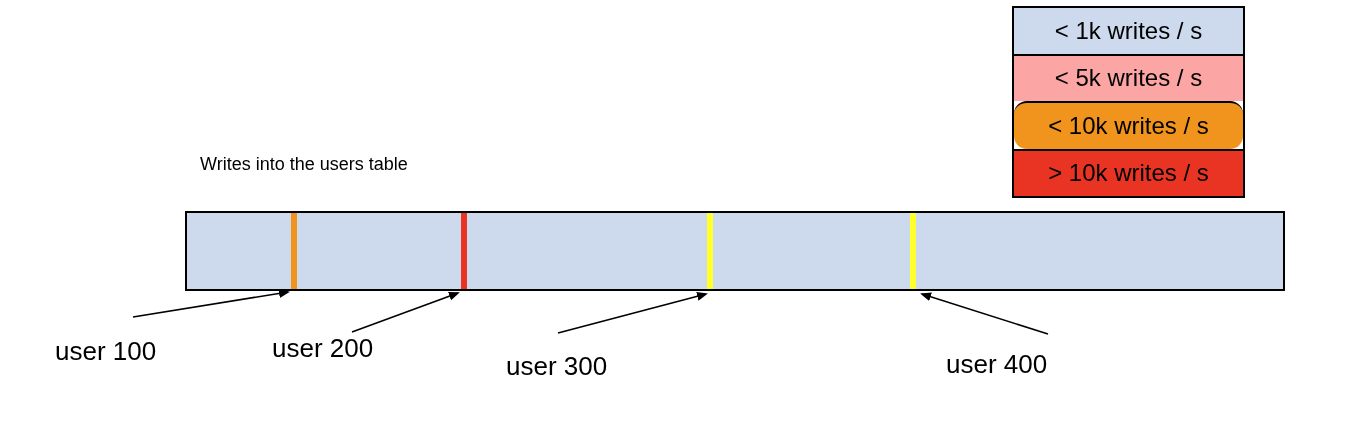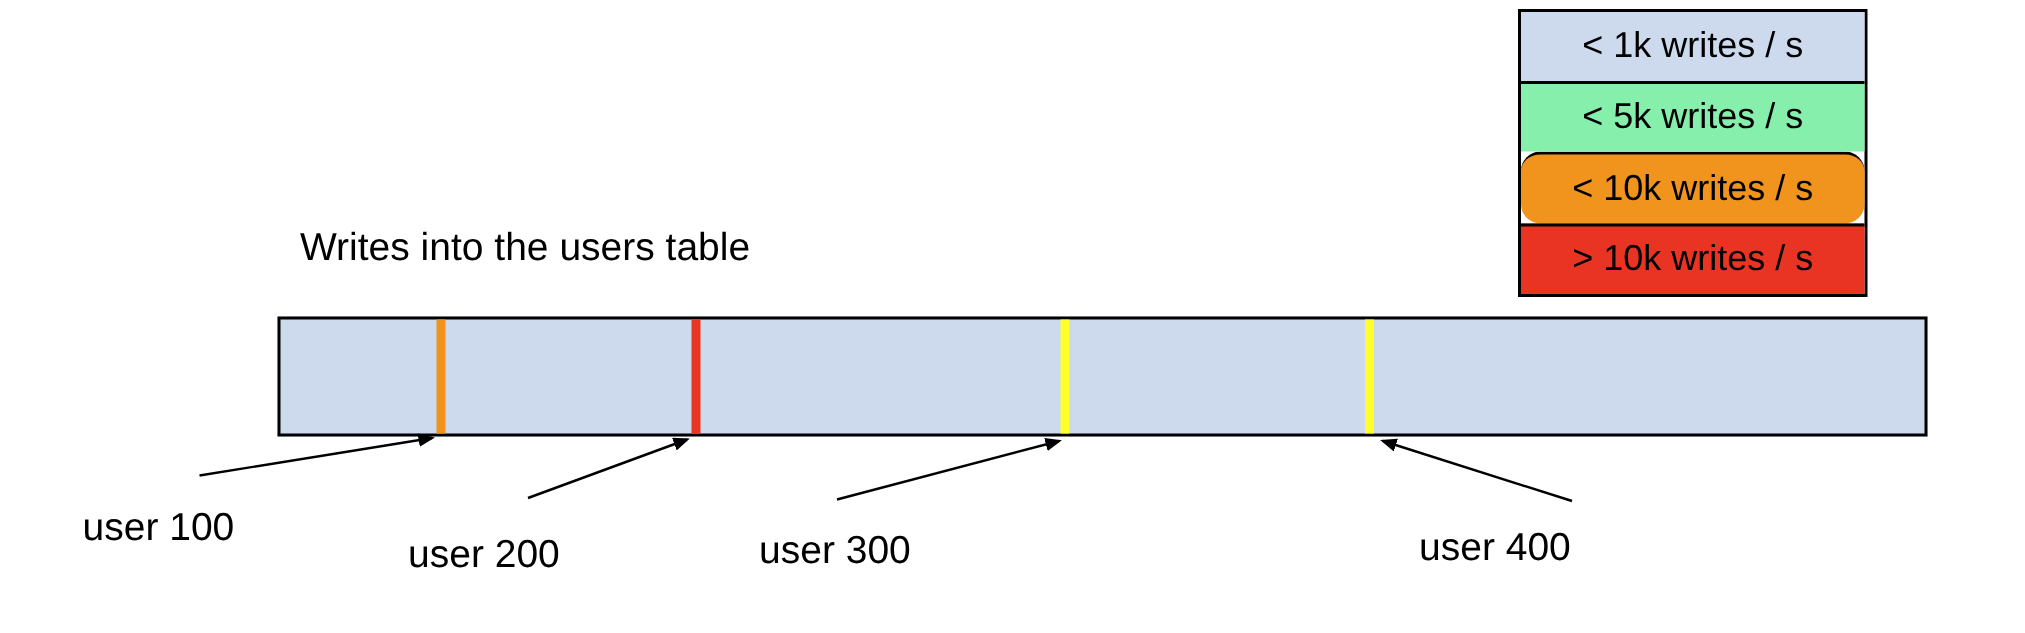--- a/index.html
+++ b/index.html
@@ -12,21 +12,21 @@
     position: relative;
     width: 1350px;
     height: 422px;
     background: #ffffff;
     overflow: hidden;
   }
   .title {
     position: absolute;
     left: 200px;
     top: 149px;
-    font-size: 26px;
+    font-size: 18px;
     line-height: 30px;
     color: #000000;
     white-space: nowrap;
   }
   
   .legend {
     position: absolute;
     left: 1012px;
     top: 6px;
     width: 229px;
@@ -76,34 +76,34 @@
   }
   
   .user-label {
     position: absolute;
     font-size: 26px;
     line-height: 28px;
     color: #000000;
     white-space: nowrap;
   }
   .user-label-1 { left: 55px;  top: 337px; }
-  .user-label-2 { left: 272px; top: 355px; }
+  .user-label-2 { left: 272px; top: 334px; }
   .user-label-3 { left: 506px; top: 352px; }
   .user-label-4 { left: 946px; top: 350px; }
 </style>
 </head>
 <body>
 
 <div class="canvas">
 
   <div class="title">Writes into the users table</div>
 
   <div class="legend">
     <div class="legend-row" style="background-color: rgb(205, 217, 236);">&lt; 1k writes / s</div>
-    <div class="legend-row" style="background-color: #86efac;">&lt; 5k writes / s</div>
+    <div class="legend-row" style="background-color: #fca5a5;">&lt; 5k writes / s</div>
     <div class="legend-row" style="background-color: rgb(240, 148, 30); border-radius: 13px;">&lt; 10k writes / s</div>
     <div class="legend-row" style="background-color: rgb(234, 52, 35);">&gt; 10k writes / s</div>
   </div>
 
   <div class="bar" style="background-color: rgb(205, 217, 236);">
     <div class="stripe stripe-1" style="background-color: rgb(240, 148, 30);"></div>
     <div class="stripe stripe-2" style="background-color: rgb(234, 52, 35);"></div>
     <div class="stripe stripe-3" style="background-color: rgb(255, 255, 43);"></div>
     <div class="stripe stripe-4" style="background-color: rgb(255, 255, 43);"></div>
   </div>

